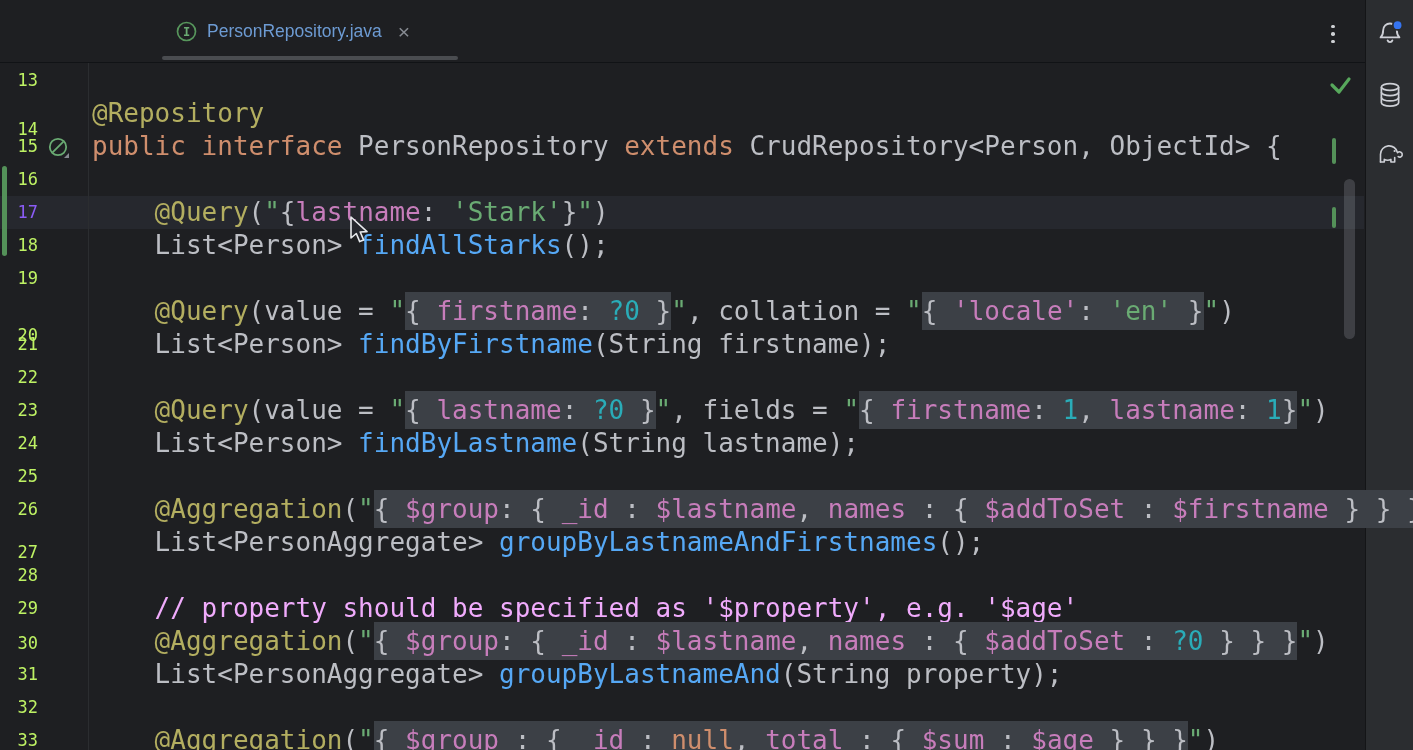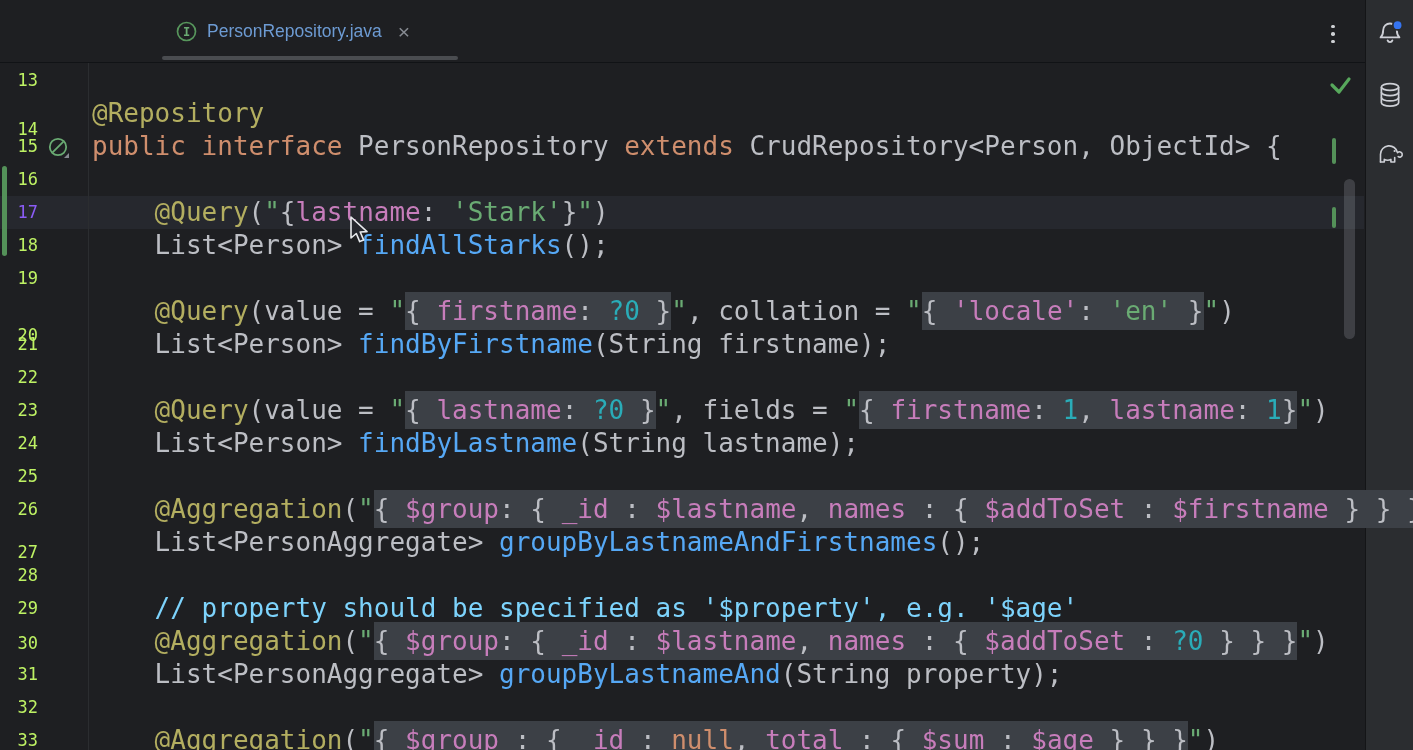--- a/index.html
+++ b/index.html
@@ -24,21 +24,21 @@
   #cur-line{position:absolute;left:0;top:195.5px;width:1364px;height:33px;background:#26282e;}
   #gutter-sep{position:absolute;left:88px;top:63px;width:1px;height:687px;background:#2b2d30;}
   .gutter-num{position:absolute;left:0;width:38px;height:33px;line-height:33px;text-align:right;
     font-family:"DejaVu Sans Mono",monospace;font-size:17px;color:#bef264;}
   .gutter-num.cur{color:#8b5cf6;}
   .code-row{position:absolute;left:92px;height:33px;line-height:33px;white-space:pre;
     font-family:"DejaVu Sans Mono",monospace;font-size:26px;}
   .ann{color:#b3ae60}.kw{color:#cf8e6d}.str{color:#6aab73}.key{color:#c77dbb}
   .keyu{color:#c77dbb;text-decoration-color:#8f939b;
     text-decoration-thickness:1px;text-underline-offset:4px;}
-  .num{color:#2aacb8}.def{color:#bcbec4}.cmt{color:#7dd3fc}.mth{color:#56a8f5}
+  .num{color:#2aacb8}.def{color:#bcbec4}.cmt{color:#f0abfc}.mth{color:#56a8f5}
   .bg{background:#3c4046;padding:4px 0;}
   
   #change-bar{position:absolute;left:2px;top:166px;width:5px;height:90px;background:#549159;border-radius:3px;}
   .stripe-mark{position:absolute;left:1332px;width:4px;background:#549159;border-radius:2px;}
   #scroll-thumb{position:absolute;left:1344px;top:179px;width:11px;height:160px;
     background:rgba(190,196,206,0.20);border-radius:6px;}
   #insp-check{position:absolute;left:1328px;top:73px;}
   #mongo-gutter-icon{position:absolute;left:47px;top:136px;}
   #cursor{position:absolute;left:349px;top:216px;}
 </style>

